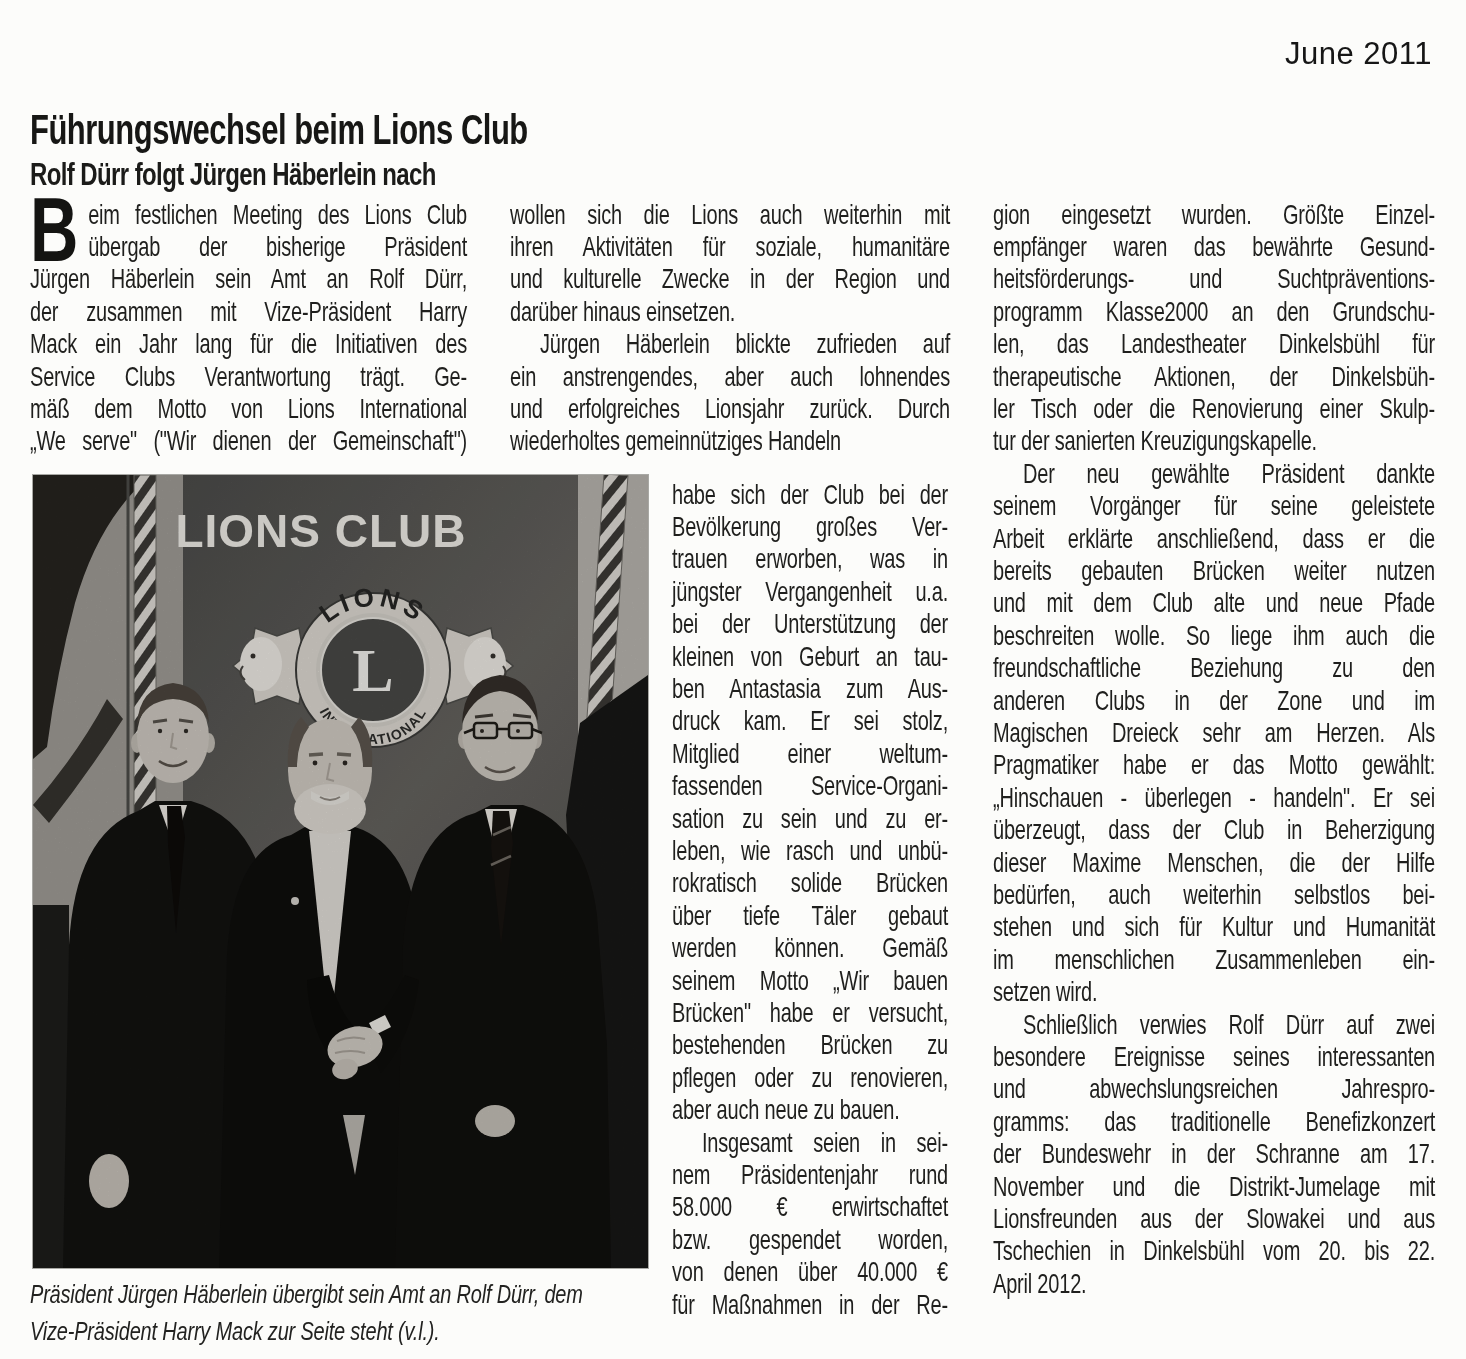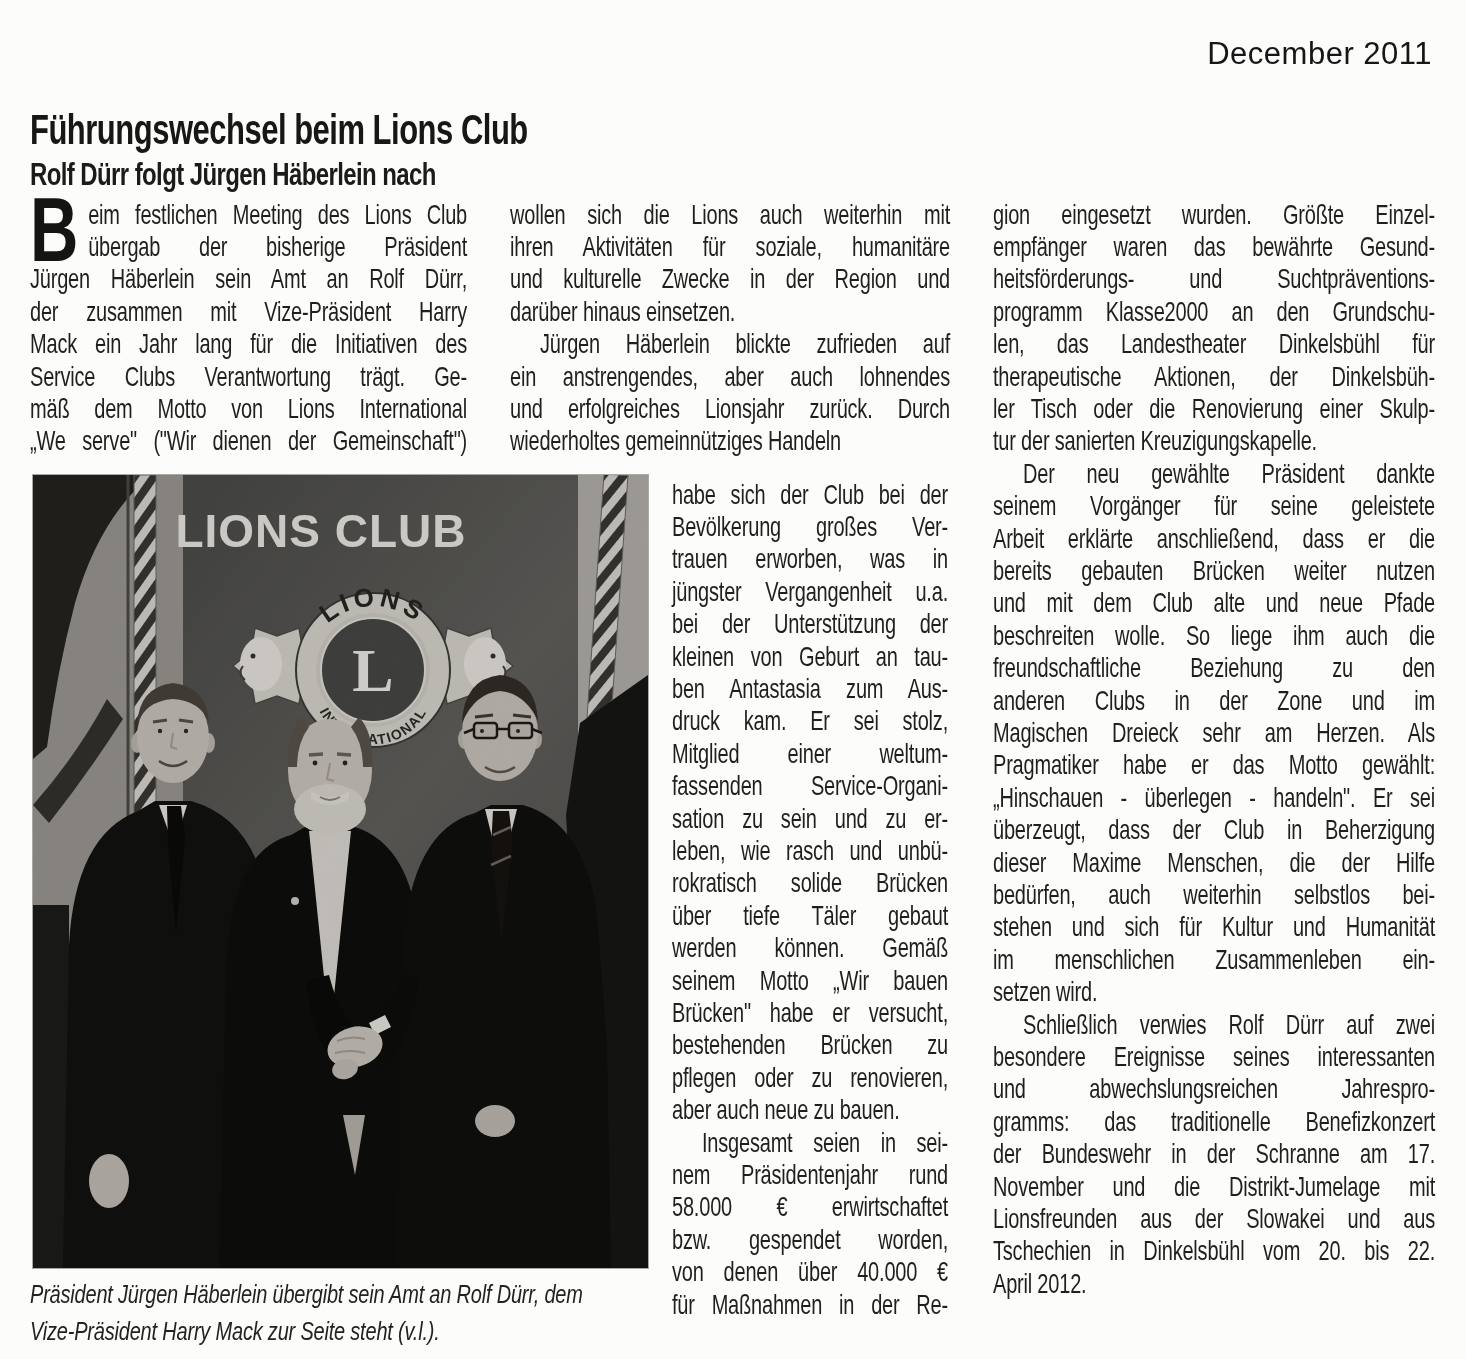--- a/index.html
+++ b/index.html
@@ -24,21 +24,21 @@
   .photo svg{display:block;width:100%;height:100%;}
   .caption{position:absolute;left:30px;top:1276px;width:628px;font-size:20px;line-height:28px;
            font-style:italic;letter-spacing:-.2px;transform:scaleY(1.3);transform-origin:0 0;color:#222220;}
   .caption .ln{text-align:left;text-align-last:left;}
 </style>
 </head>
 <body>
 
 <div class="page">
 
-  <div class="date">December 2011</div>
+  <div class="date">June 2011</div>
 
   <h1 class="headline">Führungswechsel beim Lions Club</h1>
   <h2 class="subheadline">Rolf Dürr folgt Jürgen Häberlein nach</h2>
 
   <div class="col col1">
     <span class="dropcap">B</span>
     <div>
         <div class="ln">eim festlichen Meeting des Lions Club</div>
         <div class="ln">übergab der bisherige Präsident</div>
         <div class="ln">Jürgen Häberlein sein Amt an Rolf Dürr,</div>

